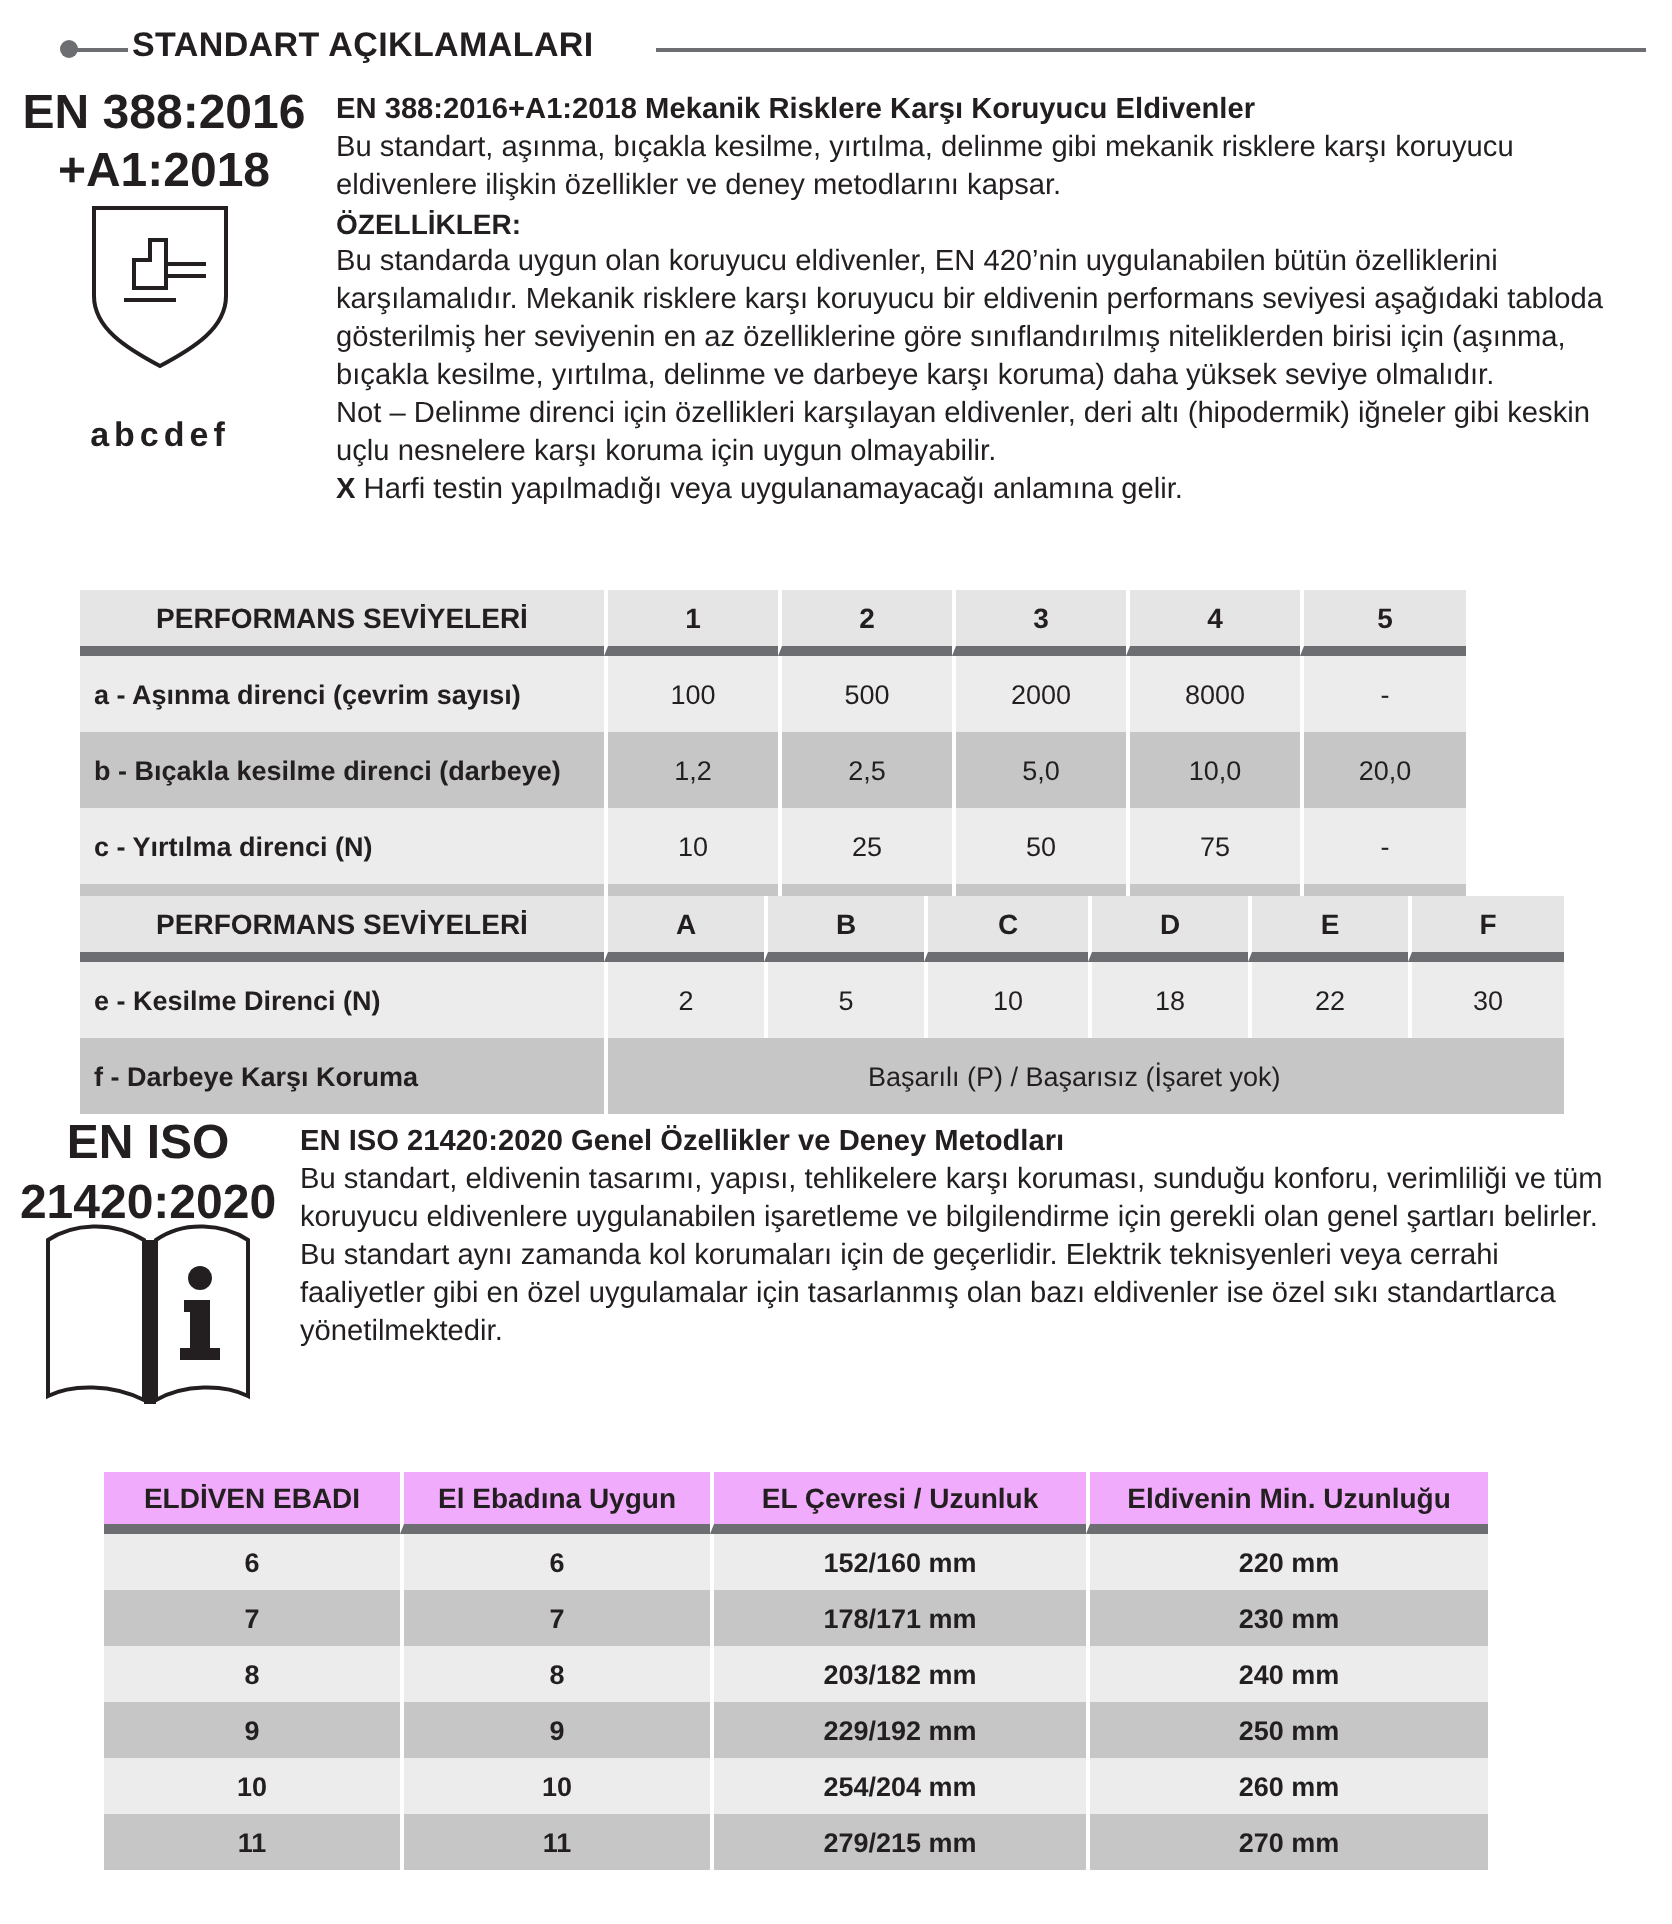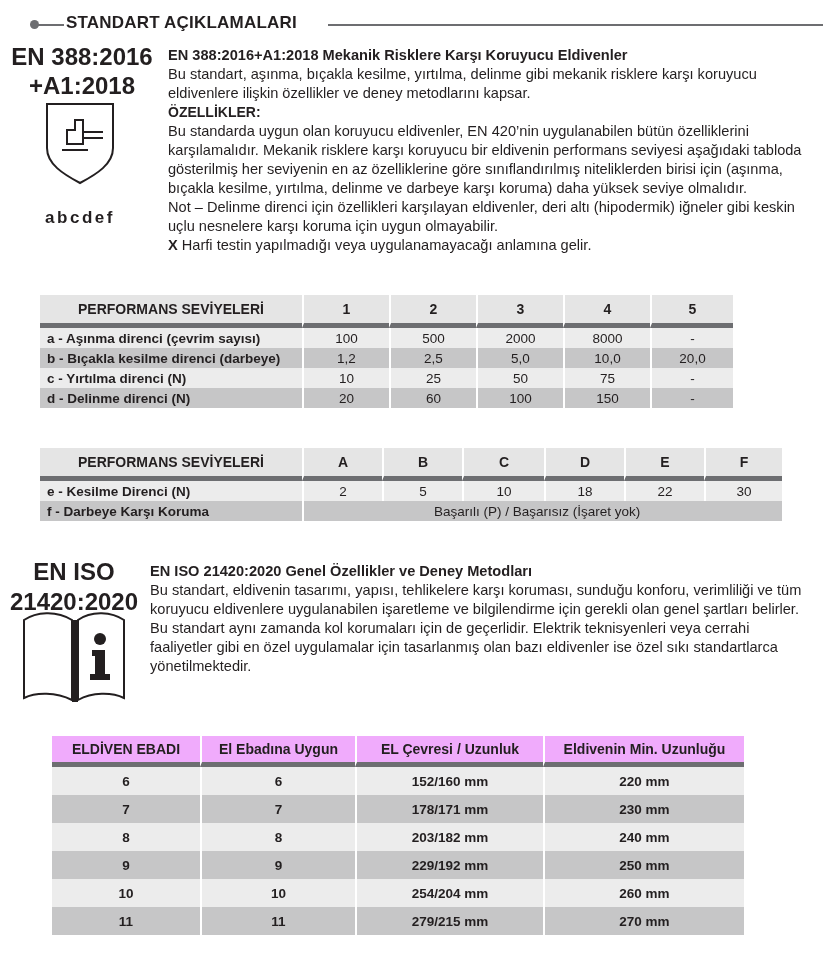--- a/index.html
+++ b/index.html
@@ -20,21 +20,21 @@
   .shield { position: absolute; left: 45px; top: 102px; width: 70px; height: 83px; }
   .letters { position: absolute; left: 30px; top: 190px; width: 100px; font-size: 17px; font-weight: bold; letter-spacing: 2.5px; text-align: center; margin-top: 18px; }
 
   .text-block { position: absolute; font-size: 14.6px; line-height: 19px; color: #231f20; }
   .text-block .b { font-weight: bold; }
   .en388-text { left: 168px; top: 46px; width: 654px; }
   .en388-text p { margin: 0; }
 
   
   table.perf { position: absolute; border-collapse: separate; border-spacing: 0; font-size: 13.5px; }
-  table.perf th, table.perf td { height: 20px; text-align: center; vertical-align: middle; border-left: 2px solid #ffffff; }
+  table.perf th, table.perf td { height: 38px; text-align: center; vertical-align: middle; border-left: 2px solid #ffffff; }
   table.perf th:first-child, table.perf td:first-child { border-left: none; }
   table.perf th { background: #e5e5e5; font-weight: bold; font-size: 14px; color: #231f20; border-bottom: 5px solid #6d6e71; height: 33px; }
   table.perf td.lbl { text-align: left; font-weight: bold; padding-left: 7px; }
   table.perf tr.light td { background: #ececec; }
   table.perf tr.dark td { background: #c6c6c7; }
 
   .perf1 { left: 40px; top: 295px; width: 693px; }
   .perf2 { left: 40px; top: 448px; width: 742px; }
 
   

